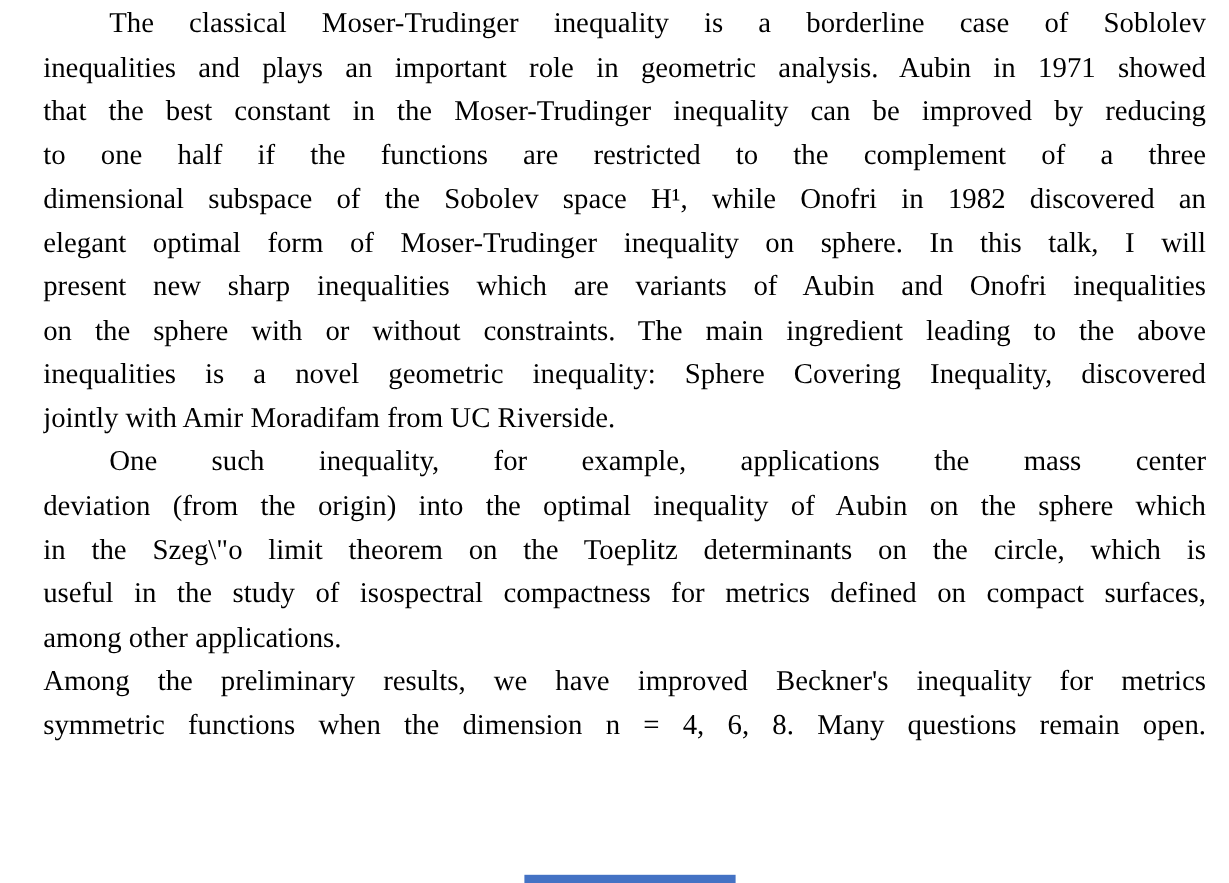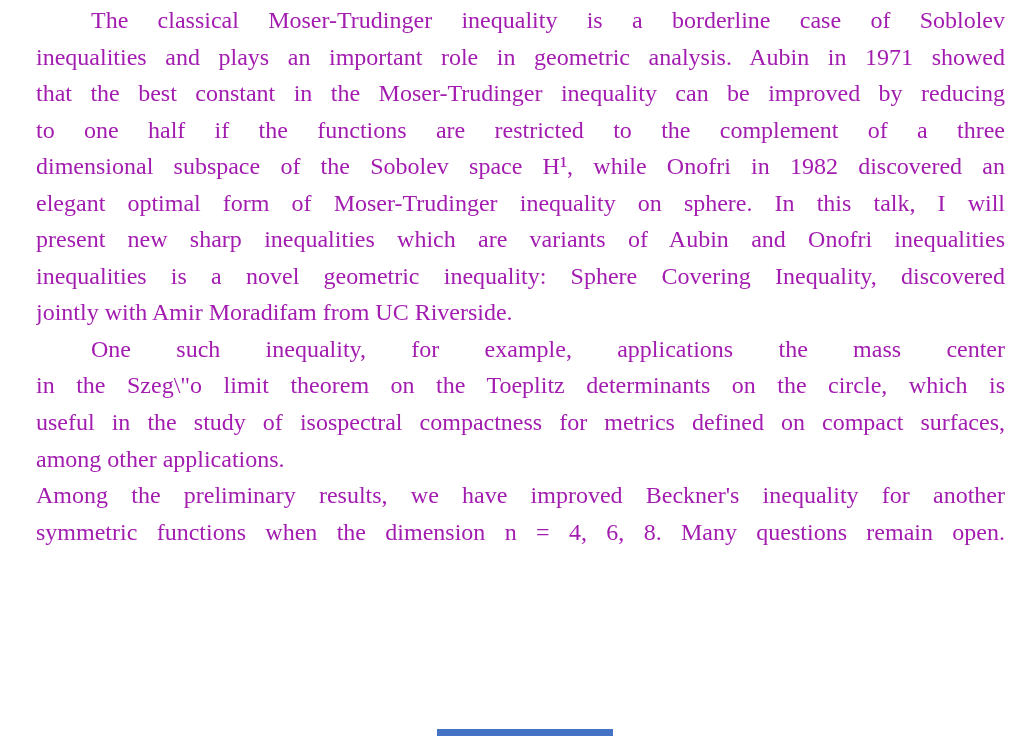--- a/index.html
+++ b/index.html
@@ -15,21 +15,21 @@
     overflow: hidden;
     font-family: "Liberation Serif", serif;
   }
   .textblock {
     position: absolute;
     left: 36px;
     top: 2px;
     width: 969px;
     font-size: 24px;
     line-height: 36.55px;
-    color: #a21caf;
+    color: #000000;
     font-kerning: normal;
   }
   .para { margin: 0; padding: 0; }
   .line {
     height: 36.55px;
     overflow: hidden;
     text-align: justify;
     text-align-last: justify;
     text-justify: inter-word;
   }
@@ -51,32 +51,34 @@
   <div class="textblock">
 
     <div class="para">
       <div class="line first">The classical Moser-Trudinger inequality is a borderline case of Soblolev</div>
       <div class="line">inequalities and plays an important role in geometric analysis. Aubin in 1971 showed</div>
       <div class="line">that the best constant in the Moser-Trudinger inequality can be improved by reducing</div>
       <div class="line">to one half if the functions are restricted to the complement of a three</div>
       <div class="line">dimensional subspace of the Sobolev space H¹, while Onofri in 1982 discovered an</div>
       <div class="line">elegant optimal form of Moser-Trudinger inequality on sphere. In this talk, I will</div>
       <div class="line">present new sharp inequalities which are variants of Aubin and Onofri inequalities</div>
+      <div class="line">on the sphere with or without constraints. The main ingredient leading to the above</div>
       <div class="line">inequalities is a novel geometric inequality: Sphere Covering Inequality, discovered</div>
       <div class="line parlast">jointly with Amir Moradifam from UC Riverside.</div>
     </div>
 
     <div class="para">
       <div class="line first">One such inequality, for example, applications the mass center</div>
+      <div class="line">deviation (from the origin) into the optimal inequality of Aubin on the sphere which</div>
       <div class="line">in the Szeg\"o limit theorem on the Toeplitz determinants on the circle, which is</div>
       <div class="line">useful in the study of isospectral compactness for metrics defined on compact surfaces,</div>
       <div class="line parlast">among other applications.</div>
     </div>
 
     <div class="para">
-      <div class="line">Among the preliminary results, we have improved Beckner's inequality for another</div>
+      <div class="line">Among the preliminary results, we have improved Beckner's inequality for metrics</div>
       <div class="line">symmetric functions when the dimension n = 4, 6, 8. Many questions remain open.</div>
     </div>
 
   </div>
 
   <div class="bottom-bar" style="background: rgb(68, 114, 196);"></div>
 </div>
 
 </body></html>

